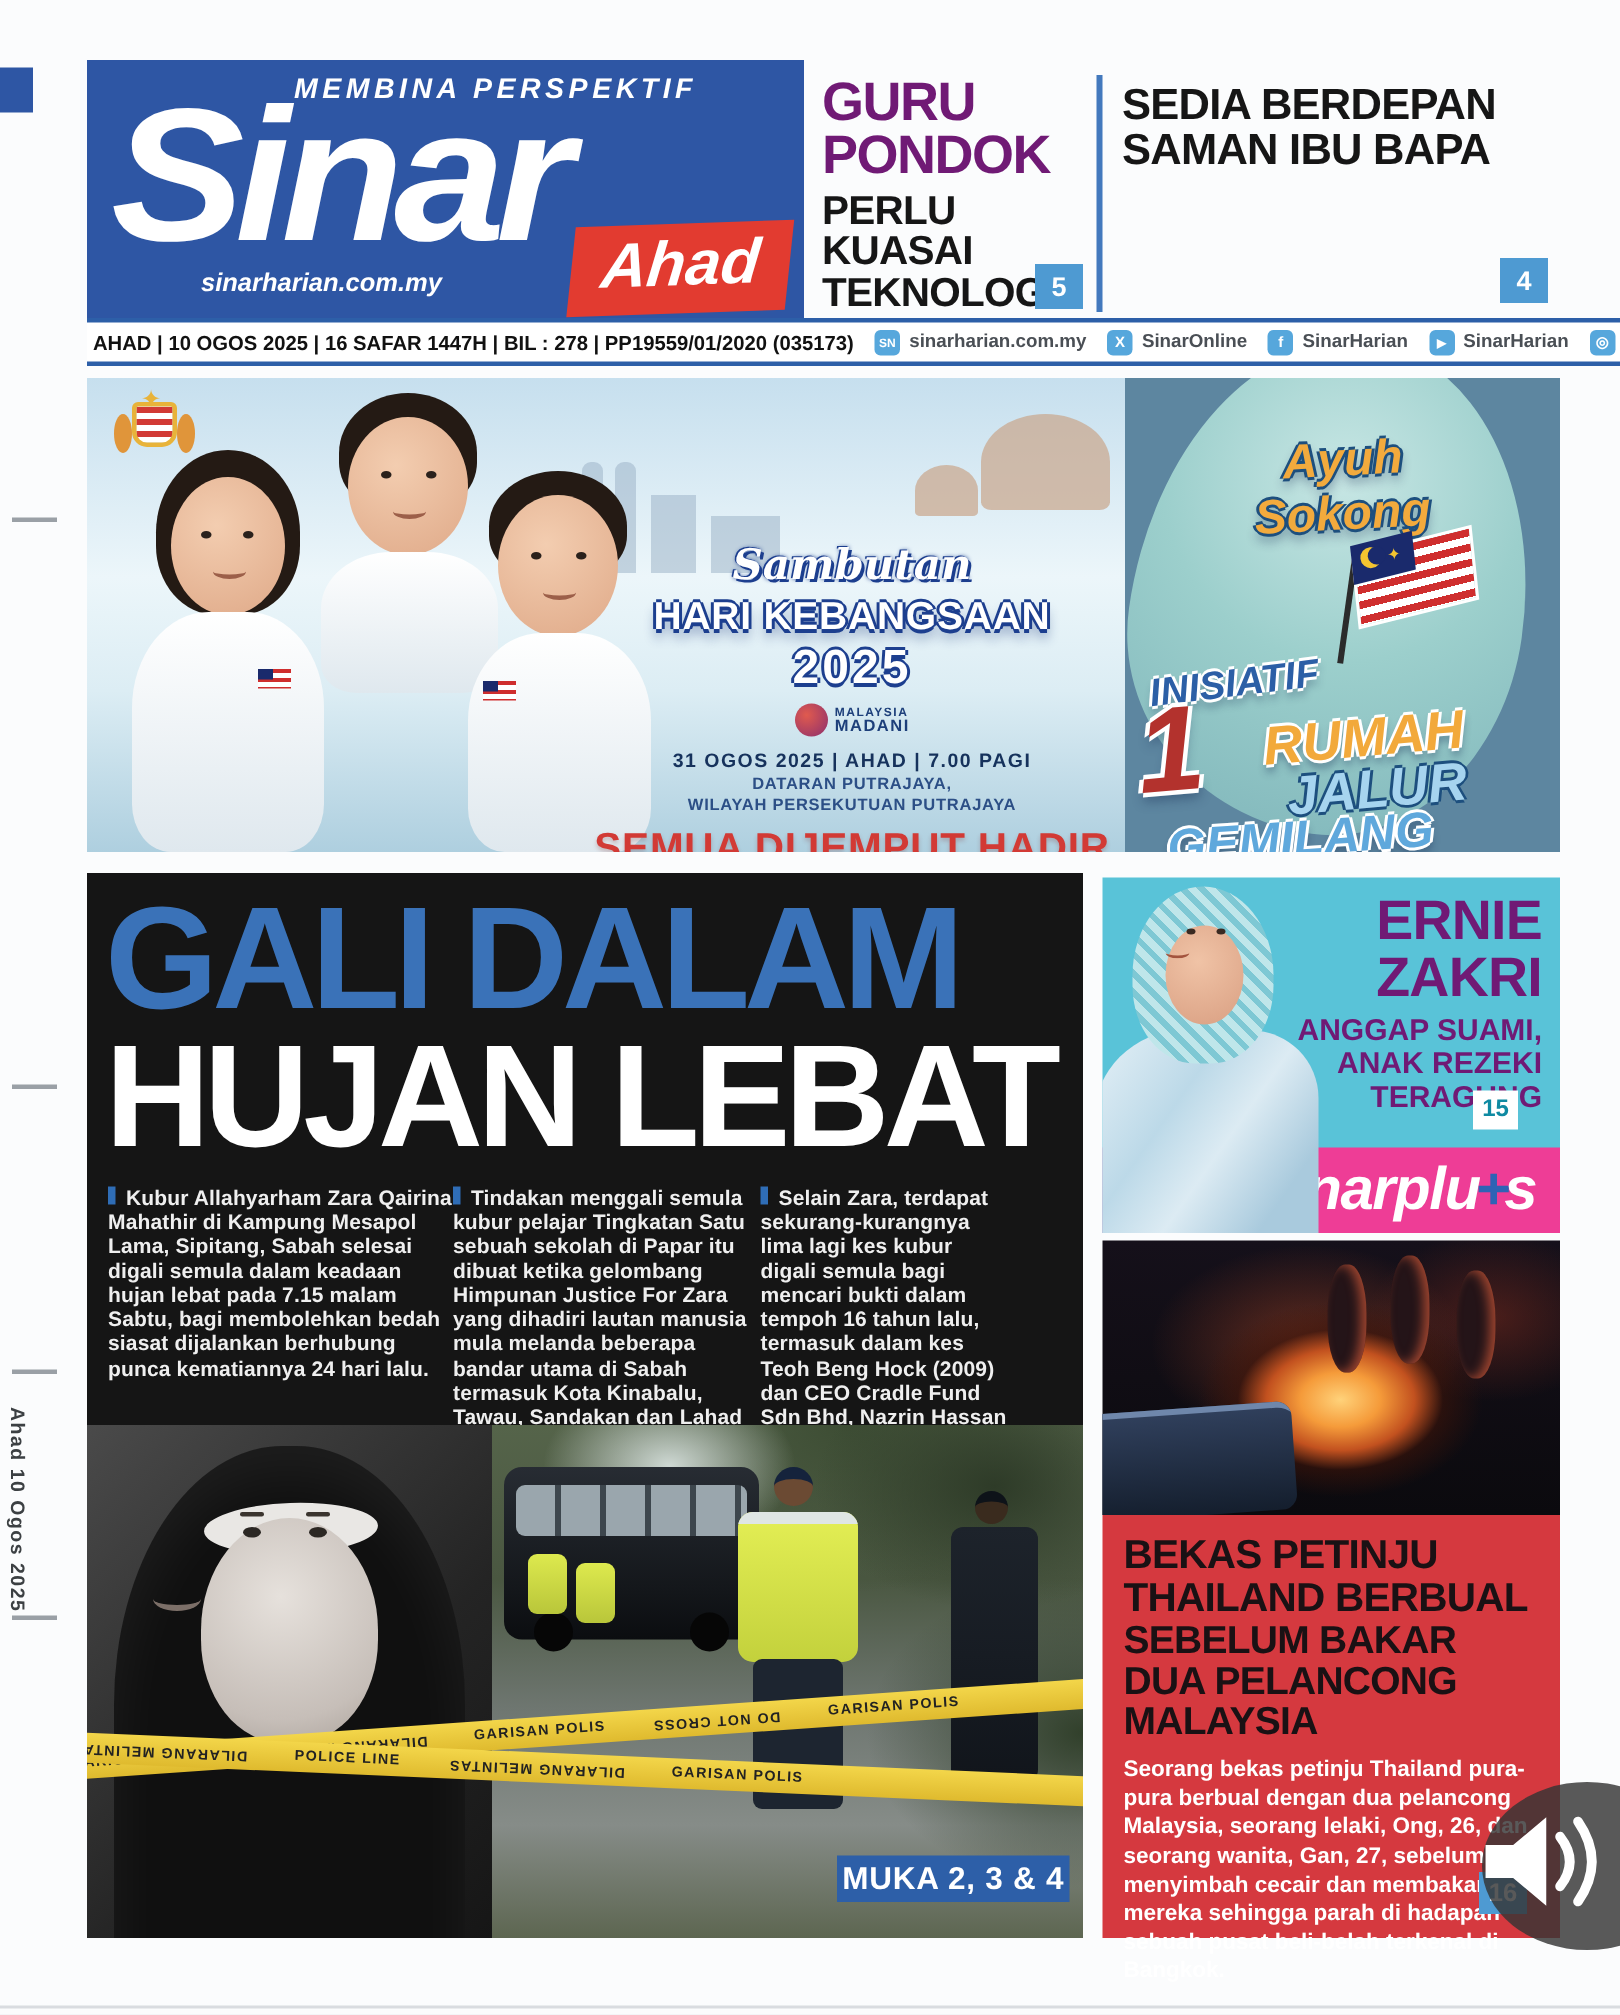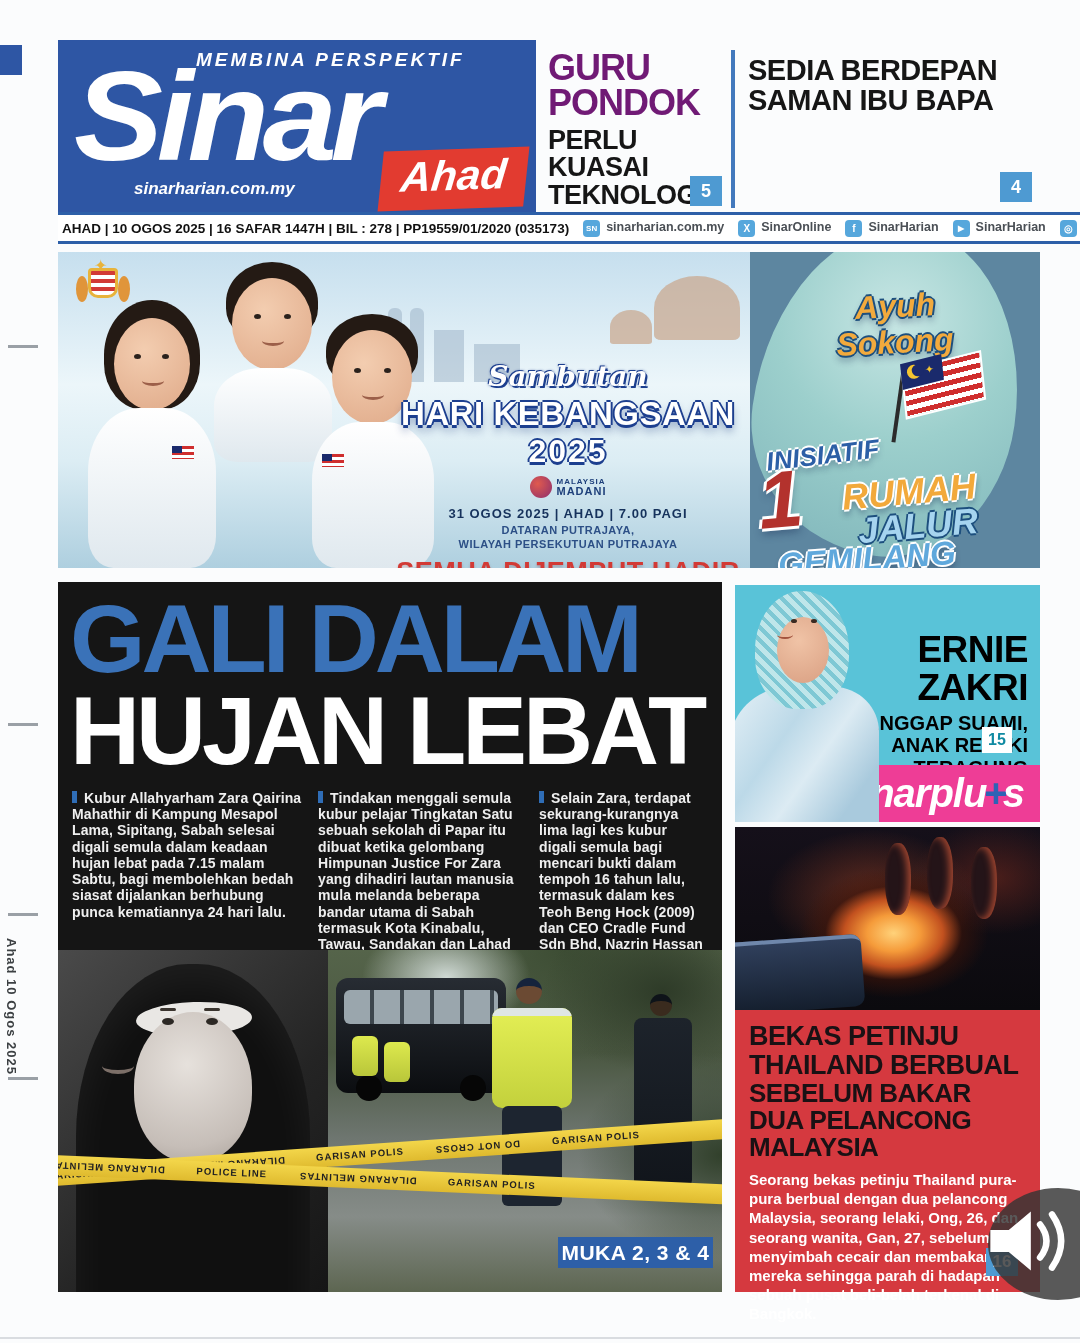--- a/index.html
+++ b/index.html
@@ -50,21 +50,21 @@
   .kid { position:absolute; }
   .kid .hair { position:absolute; border-radius:50% 50% 42% 42%; background:#241a14; }
   .kid .face { position:absolute; border-radius:50%; background:radial-gradient(circle at 40% 35%,#f3cdb0,#dfa988); }
   .kid .eye { position:absolute; width:7px; height:5px; border-radius:50%; background:#2a211c; }
   .kid .smile { position:absolute; width:22px; height:10px; border-bottom:3px solid #9c5f49; border-radius:50%; }
   .kid .shirt { position:absolute; background:linear-gradient(180deg,#ffffff,#dfe8ee); border-radius:40% 40% 20% 20%; }
   .kid .flagpatch { position:absolute; width:22px; height:13px; background:repeating-linear-gradient(180deg,#cf2e2e 0 3px,#fff 3px 6px); }
   .kid .flagpatch::after { content:""; position:absolute; left:0; top:0; width:10px; height:7px; background:#1a2a6c; }
   .banner-center { position:absolute; left:310px; top:108px; width:400px; text-align:center; }
   .b-script { font-family:"DejaVu Serif", serif; font-style:italic; font-weight:bold; font-size:28px; color:#fff; text-shadow:0 0 3px #1d3f8f,2px 2px 0 #1d3f8f,-1px -1px 0 #1d3f8f; }
-  .b-title { font-size:33px; font-weight:900; color:#fff; letter-spacing:0.5px; margin-top:2px;
+  .b-title { font-size:26px; font-weight:900; color:#fff; letter-spacing:0.5px; margin-top:2px;
              text-shadow:-2px 0 0 #1d3f8f,2px 0 0 #1d3f8f,0 -2px 0 #1d3f8f,0 3px 0 #1d3f8f,0 6px 8px rgba(20,50,120,.45); }
   .b-year { font-size:32px; font-weight:900; color:#fff; letter-spacing:2px; margin-top:0px;
             text-shadow:-2px 0 0 #1d3f8f,2px 0 0 #1d3f8f,0 -2px 0 #1d3f8f,0 3px 0 #1d3f8f; }
   .madani { display:flex; align-items:center; justify-content:center; gap:5px; margin-top:6px; }
   .madani .dot { width:22px; height:22px; border-radius:50%; background:radial-gradient(circle at 35% 35%,#e05a4e,#8c2f6e); }
   .madani .t1 { font-size:8px; font-weight:800; color:#1d3f7a; letter-spacing:1px; text-align:left; }
   .madani .t2 { font-size:11px; font-weight:900; color:#1d3f7a; letter-spacing:1px; text-align:left; line-height:1; }
   .b-sched { font-size:13px; font-weight:800; color:#16325c; margin-top:8px; letter-spacing:1px; }
   .b-venue { font-size:11px; font-weight:800; color:#2c4f86; line-height:1.25; margin-top:3px; letter-spacing:0.5px; }
   .b-cta { font-size:27px; font-weight:900; color:#d23a35; letter-spacing:0.5px; margin-top:5px; text-shadow:0 2px 3px rgba(120,30,30,.25); }
@@ -89,21 +89,21 @@
   .wr { position:absolute; font-weight:900; font-style:italic; line-height:1; }
   .wr.rumah { left:92px; top:222px; font-size:36px; color:#f2a93b; transform:rotate(-5deg); text-shadow:-2px 0 0 #fff,2px 0 0 #fff,0 -2px 0 #fff,0 2px 0 #fff,0 5px 6px rgba(20,40,80,.45); }
   .wr.jalur { left:108px; top:256px; font-size:36px; color:#a6d4ef; transform:rotate(-5deg); text-shadow:-2px 0 0 #1d4f7e,2px 0 0 #1d4f7e,0 -2px 0 #1d4f7e,0 2px 0 #1d4f7e; }
   .wr.gemilang { left:28px; top:290px; font-size:33px; color:#5fa8dc; transform:rotate(-4deg); text-shadow:-2px 0 0 #fff,2px 0 0 #fff,0 -2px 0 #fff,0 2px 0 #fff,0 5px 6px rgba(20,40,80,.45); }
 
   
   .lead { left:58px; top:582px; width:664px; height:710px; background:#151515; overflow:hidden; }
   .hl { position:absolute; left:12px; font-size:97px; font-weight:900; letter-spacing:-4px; line-height:1; white-space:nowrap; }
   .hl1 { top:8px; color:#3a72b8; }
   .hl2 { top:100px; color:#ffffff; }
-  .cols { position:absolute; left:14px; top:208px; width:640px; display:flex; gap:16px; }
+  .cols { position:absolute; left:14px; top:208px; width:640px; display:flex; }
   .col { font-size:14px; font-weight:700; color:#efefef; line-height:1.16; letter-spacing:0.1px; }
   .col.c1 { width:230px; } .col.c2 { width:205px; } .col.c3 { width:168px; }
   .bullet { display:inline-block; width:5px; height:12px; background:#2f6db6; margin-right:7px; }
   .leadphoto { position:absolute; left:0; top:368px; width:664px; height:342px; overflow:hidden; }
   .scene { position:absolute; left:270px; top:0; width:394px; height:342px;
            background:radial-gradient(120px 80px at 30% 8%,#cfd9d4 0%,rgba(207,217,212,0) 70%),
                       radial-gradient(160px 110px at 85% 12%,#2e3b28 0%,rgba(46,59,40,0) 75%),
                       radial-gradient(200px 140px at 60% 0%,#3d4d34 0%,rgba(61,77,52,0) 80%),
                       radial-gradient(180px 130px at 100% 60%,#31402b 0%,rgba(49,64,43,0) 80%),
                       linear-gradient(180deg,#55644a 0%,#4a5741 30%,#6e7670 55%,#868c88 78%,#5d6651 100%); }
@@ -128,21 +128,21 @@
   .girl .hijab { position:absolute; left:18px; top:14px; width:234px; height:360px; border-radius:48% 48% 0 0; background:#101010; box-shadow:inset 0 20px 40px rgba(255,255,255,.06); }
   .girl .band { position:absolute; left:78px; top:52px; width:116px; height:34px; border-radius:50%; background:#e9e7e4; transform:rotate(-2deg); }
   .girl .face { position:absolute; left:76px; top:62px; width:118px; height:150px; border-radius:50% 50% 46% 46%; background:radial-gradient(circle at 45% 35%,#e6e1dc 0%,#c6beb8 70%,#a89f98 100%); }
   .girl .eye { position:absolute; top:68px; width:12px; height:7px; border-radius:50%; background:#2c2824; }
   .girl .brow { position:absolute; top:58px; width:16px; height:3px; border-radius:2px; background:#3a342e; }
   .girl .smile { position:absolute; left:44px; top:108px; width:32px; height:16px; border-bottom:4px solid #7c6f68; border-radius:50%; }
   .muka { position:absolute; left:500px; top:287px; width:155px; height:31px; background:#2d5fa8; color:#fff; font-weight:800; font-size:21px; display:flex; align-items:center; justify-content:center; letter-spacing:0.5px; z-index:5; }
 
   
   .ernie { left:735px; top:585px; width:305px; height:237px; background:#59c3d8; overflow:hidden; }
-  .ernie .etext { position:absolute; right:12px; top:10px; text-align:right; color:#000000;margin-top:36px; }
+  .ernie .etext { position:absolute; right:12px; top:10px; text-align:right; color:#701a75; }
   .ernie .nm { font-size:37px; font-weight:900; line-height:1.04; letter-spacing:-0.5px; }
   .ernie .sb { font-size:20px; font-weight:800; line-height:1.12; margin-top:4px; }
   .ernie .p15 { position:absolute; right:28px; top:142px; width:30px; height:26px; background:#fff; color:#0f8aa2; font-weight:900; font-size:16px; display:flex; align-items:center; justify-content:center; }
   .pinkstrip { position:absolute; left:0; bottom:0; width:100%; height:57px; background:#ee3d96; }
   .sinarplus { position:absolute; right:16px; bottom:6px; font-size:40px; font-weight:800; font-style:italic; color:#fff; letter-spacing:-1px; }
   .sinarplus .plus { color:#2e63b5; font-weight:900; margin:0 -3px; }
   .woman { position:absolute; left:-6px; top:6px; width:150px; height:240px; z-index:3; }
   .woman .scarf { position:absolute; left:26px; top:0; width:94px; height:118px; border-radius:50% 50% 44% 44%; background:repeating-linear-gradient(45deg,#bfe6ea 0 5px,#7ec8d4 5px 9px); }
   .woman .wface { position:absolute; left:48px; top:26px; width:52px; height:66px; border-radius:50%; background:radial-gradient(circle at 42% 36%,#f0c3a6,#d99f82); }
   .woman .weye { position:absolute; top:28px; width:6px; height:4px; border-radius:50%; background:#3a2a22; }

